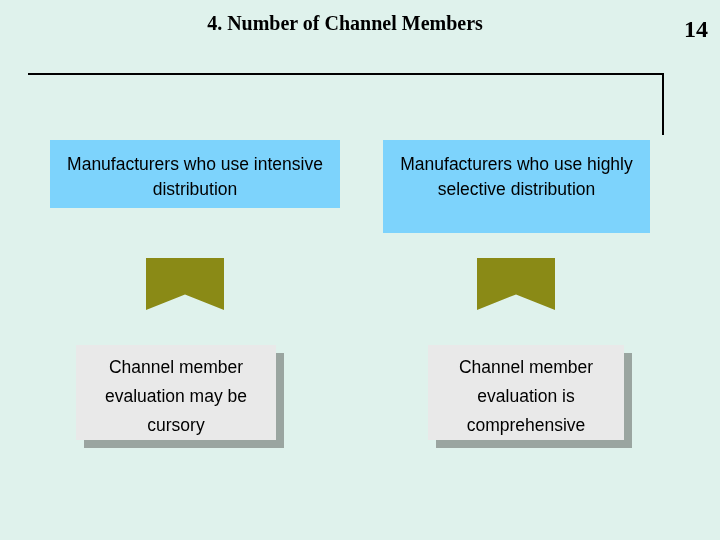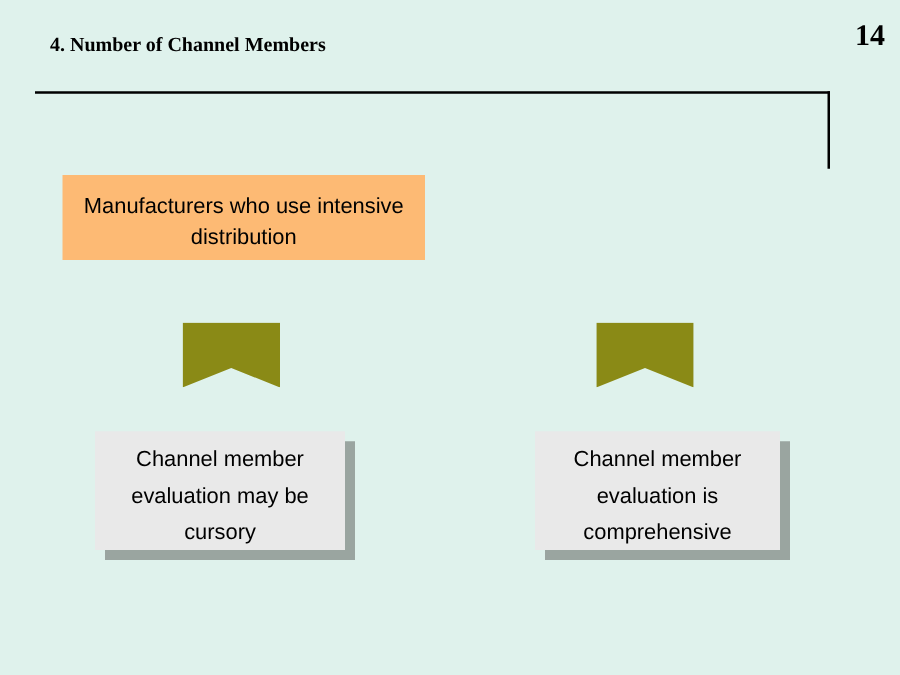--- a/index.html
+++ b/index.html
@@ -25,25 +25,25 @@
     right: 12px;
     top: 16px;
     font-family: "Liberation Serif", serif;
     font-size: 24px;
     color: #000000;
     font-weight: bold;
   }
   .title {
     position: absolute;
     left: 40px;
-    top: 28px;
+    top: 12px;
     width: 610px;
-    text-align: left;
+    text-align: center;
     font-family: "Liberation Serif", serif;
-    font-size: 16px;
+    font-size: 20px;
     font-weight: bold;
     color: #000000;
     letter-spacing: 0px;
   }
   .rule-h {
     position: absolute;
     left: 28px;
     top: 73px;
     width: 636px;
     height: 2px;
@@ -54,21 +54,21 @@
     left: 662px;
     top: 73px;
     width: 2px;
     height: 62px;
     background: #000000;
   }
 
   
   .topbox {
     position: absolute;
-    background: #fdba74;
+    background: #7dd3fc;
     font-size: 17.5px;
     color: #000000;
     text-align: center;
     line-height: 25px;
     padding-top: 12px;
     box-sizing: border-box;
   }
   #topbox-left {
     left: 50px;
     top: 140px;
@@ -136,20 +136,21 @@
 <div class="slide">
 
   <div class="slide-number">14</div>
 
   <div class="title">4. Number of Channel Members</div>
 
   <div class="rule-h"></div>
   <div class="rule-v"></div>
 
   <div class="topbox" id="topbox-left">Manufacturers who use intensive distribution</div>
+  <div class="topbox" id="topbox-right">Manufacturers who use highly selective distribution</div>
 
   <div class="chevron" id="chevron-left"></div>
   <div class="chevron" id="chevron-right"></div>
 
   <div class="bottombox-wrap" id="bottom-left-wrap">
     <div class="bottombox-shadow"></div>
     <div class="bottombox">Channel member evaluation may be cursory</div>
   </div>
 
   <div class="bottombox-wrap" id="bottom-right-wrap">

